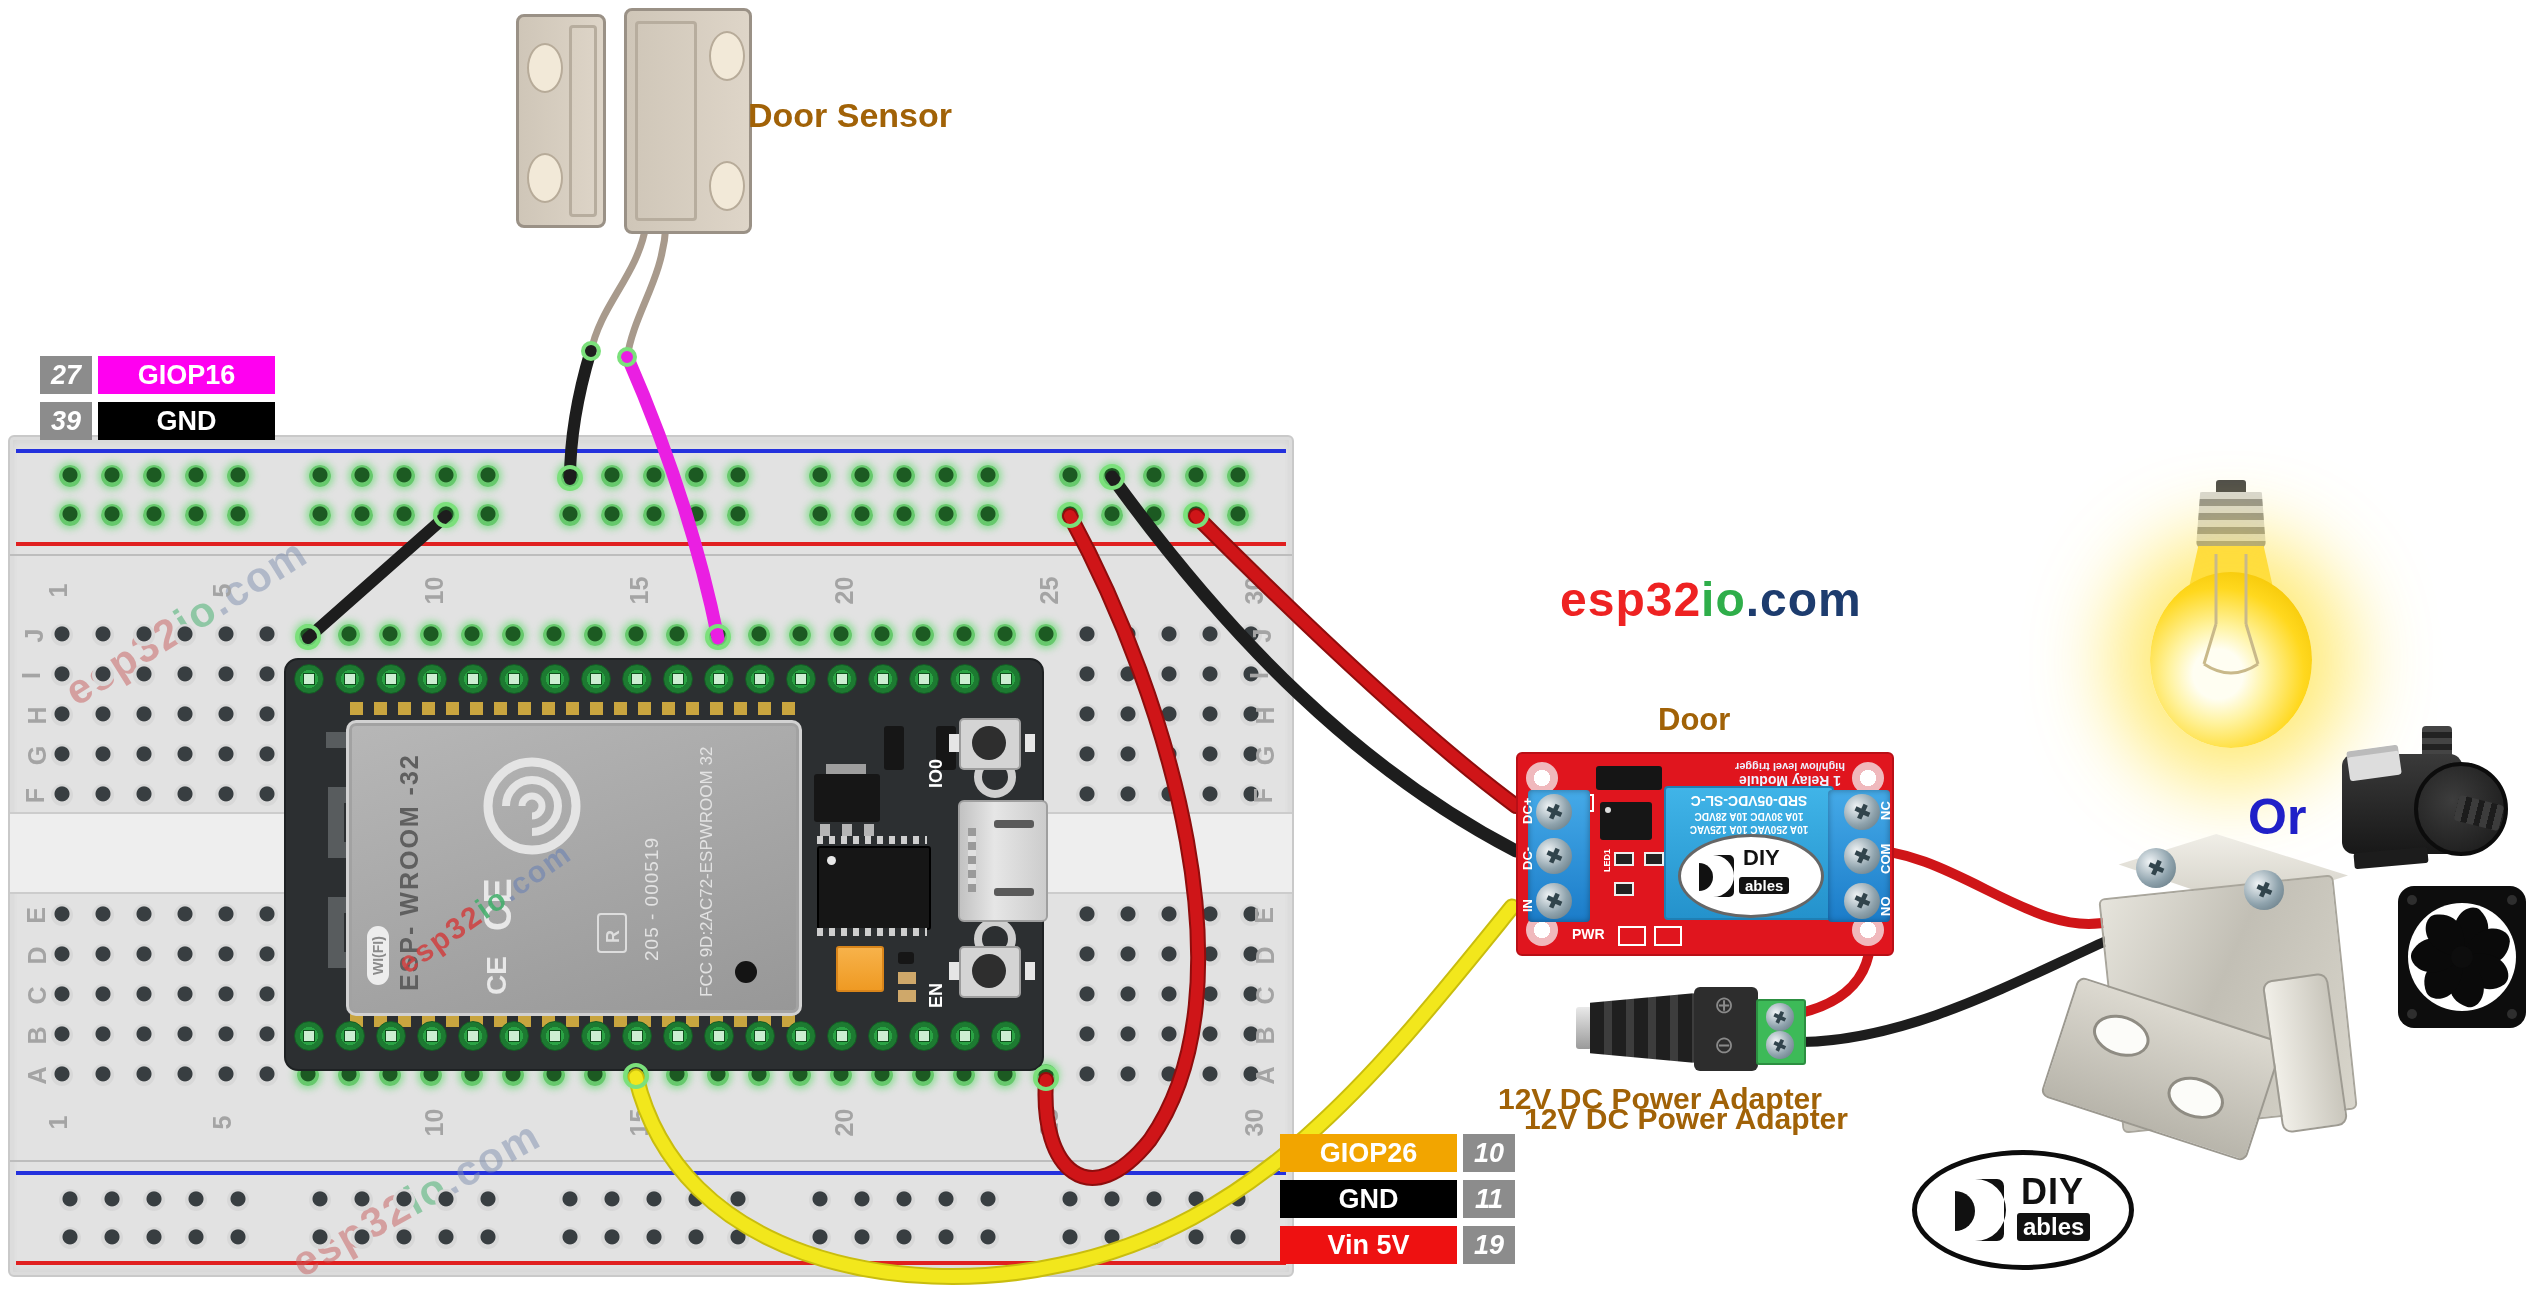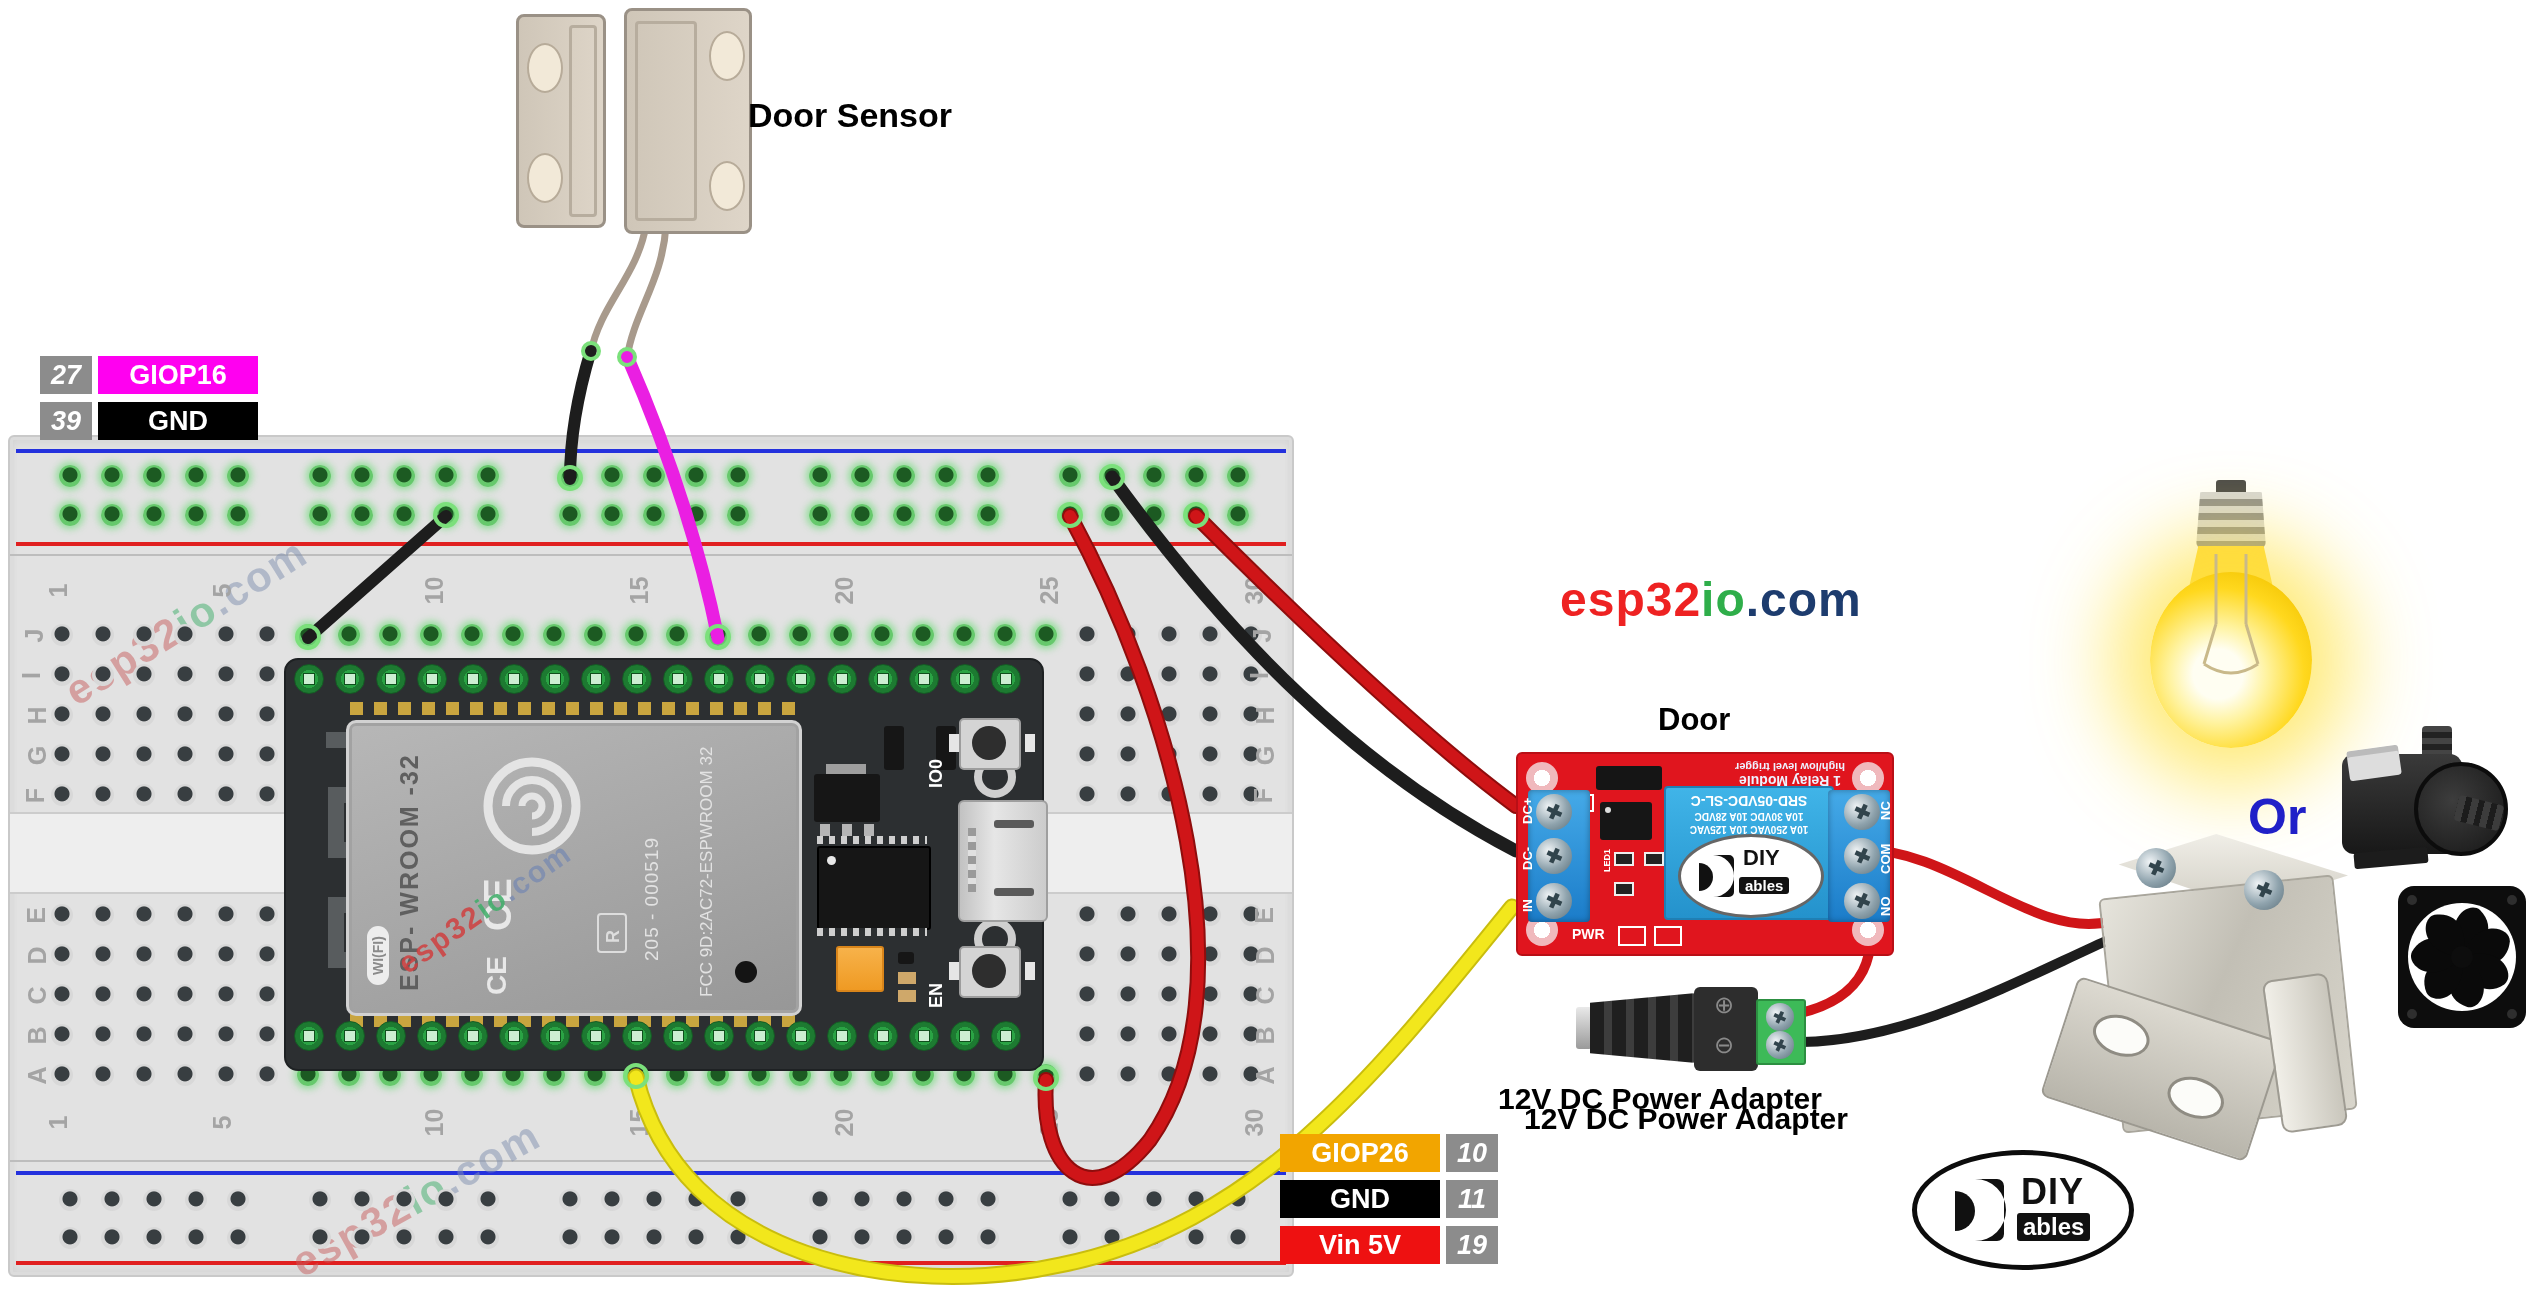--- a/index.html
+++ b/index.html
@@ -24,28 +24,28 @@
   .bb-letter,.bb-num{position:absolute;color:#a4a4a4;font-size:25px;font-weight:bold;
     transform:rotate(-90deg);transform-origin:center;}
   .pin{position:absolute;width:28px;height:28px;border-radius:50%;
     background:radial-gradient(circle, #2aa344 0 9px, #1d7a31 9px 14px);border:1px solid #145c24;}
   .pin::after{content:"";position:absolute;left:8px;top:8px;width:10px;height:10px;
     background:#cdeed2;border:1px solid #0f4f1c;}
   .wm{position:absolute;font-size:42px;font-weight:bold;opacity:.5;letter-spacing:2px;white-space:nowrap;}
   .wm .p1{color:#c75f5f;} .wm .p2{color:#3fae69;} .wm .p3{color:#8090b0;}
   
   .vtext{position:absolute;white-space:nowrap;transform:rotate(-90deg);transform-origin:left top;}
-  .blue-label{position:absolute;color:#000000;font-weight:bold;white-space:nowrap;z-index:8;}
+  .blue-label{position:absolute;color:#a16207;font-weight:bold;white-space:nowrap;z-index:8;}
   
   .badge-row{display:flex;gap:6px;margin-bottom:8px;}
   .badge{height:38px;display:flex;align-items:center;justify-content:center;color:#fff;
     font-size:27px;font-weight:bold;}
   .bg-gray{background:#8c8c8c;} .bg-magenta{background:#ff00f0;} .bg-black{background:#000;}
   .bg-orange{background:#f2a500;} .bg-red{background:#ee1111;}
-  .bnum{width:52px;font-style:italic;} .bname{width:160px;}
+  .bnum{width:52px;font-style:italic;} .bname{width:177px;}
   
   .sensor-piece{position:absolute;background:linear-gradient(90deg,#cfc6b8,#ded5c8);
     border:3px solid #9a9186;border-radius:8px;z-index:6;}
   .sensor-inner{position:absolute;border:3px solid #b7ad9e;border-radius:4px;}
   .sensor-oval{position:absolute;width:32px;height:46px;background:#f2e9d8;border:2px solid #b7ab99;border-radius:50%;}
   
   #esp32{left:284px;top:658px;width:756px;height:409px;background:#2c2f31;border:2px solid #1e2123;
     border-radius:14px;z-index:3;}
   .gold-strip{position:absolute;height:13px;background:repeating-linear-gradient(90deg,#c9a53f 0 13px,#2c2f31 13px 24px);}
   #shield{position:absolute;left:60px;top:60px;width:450px;height:290px;border-radius:10px;

